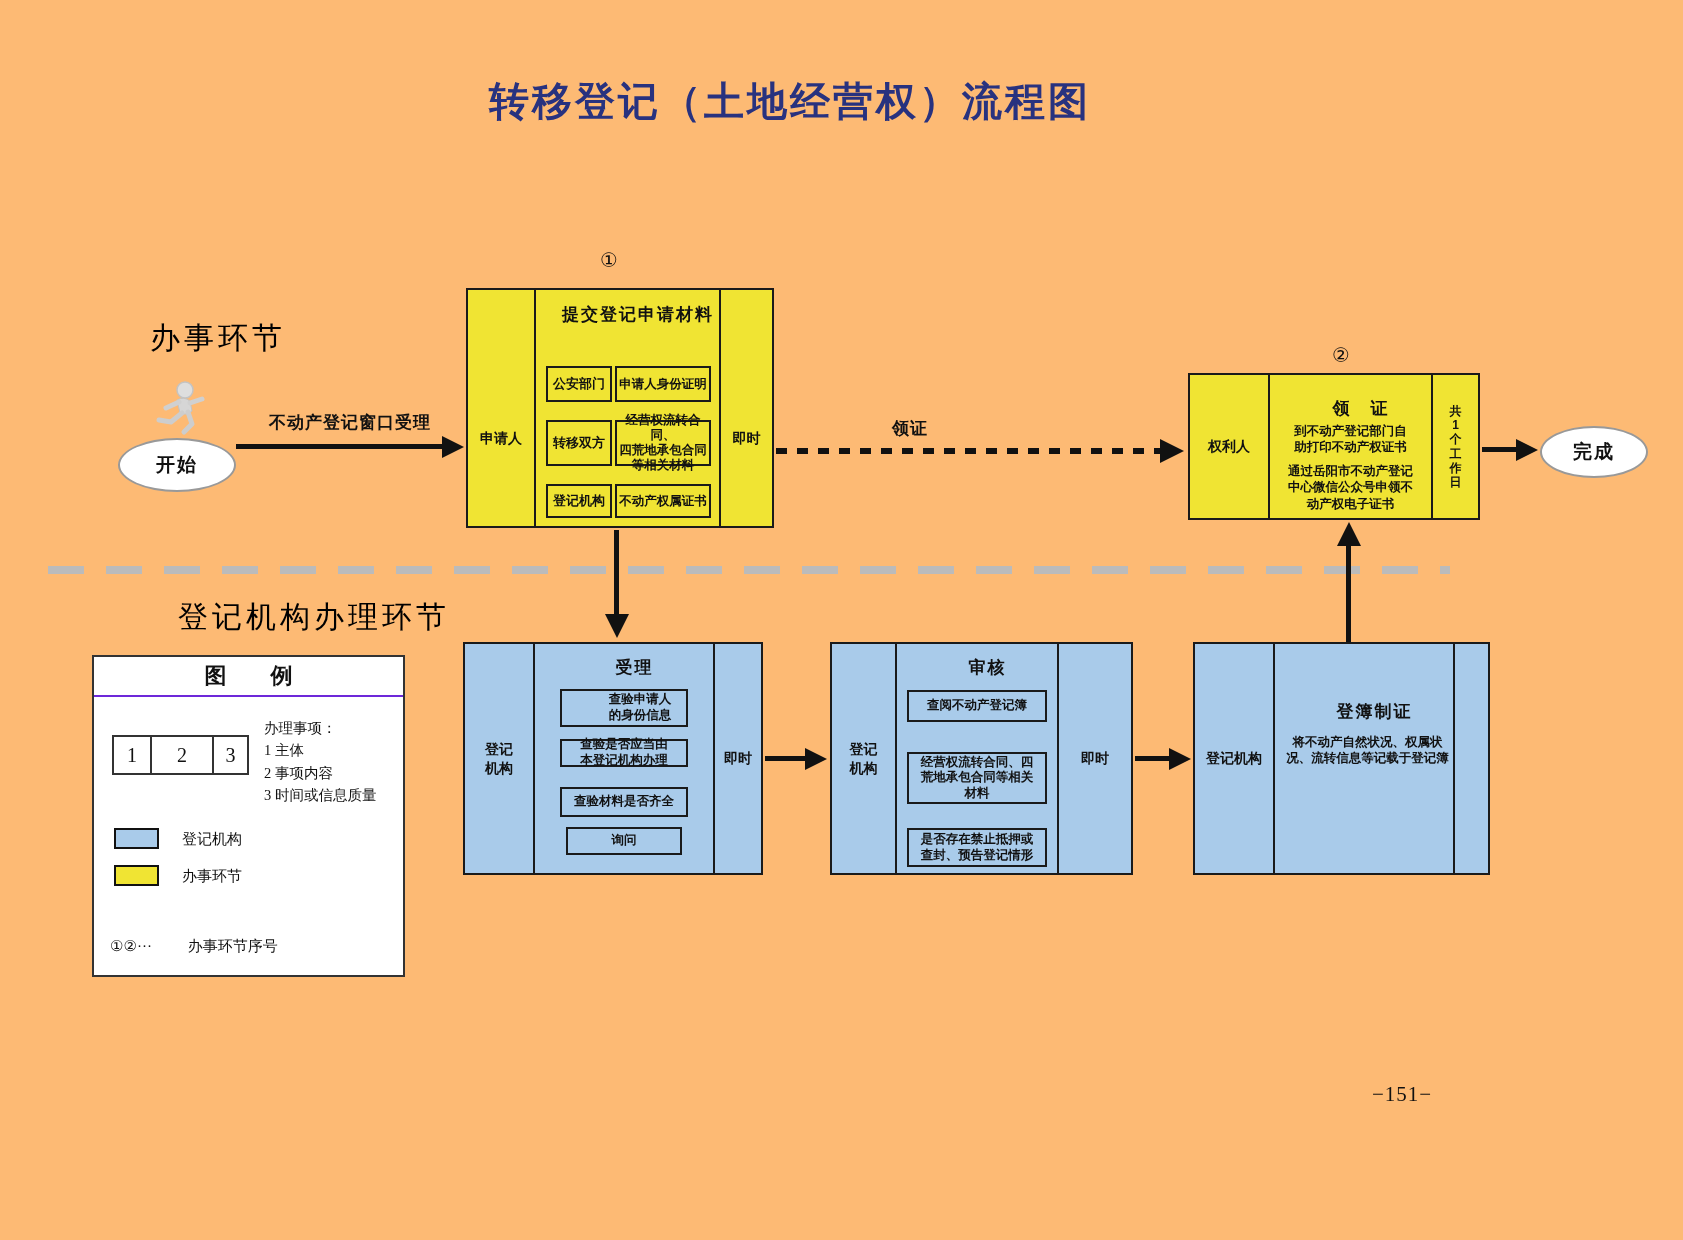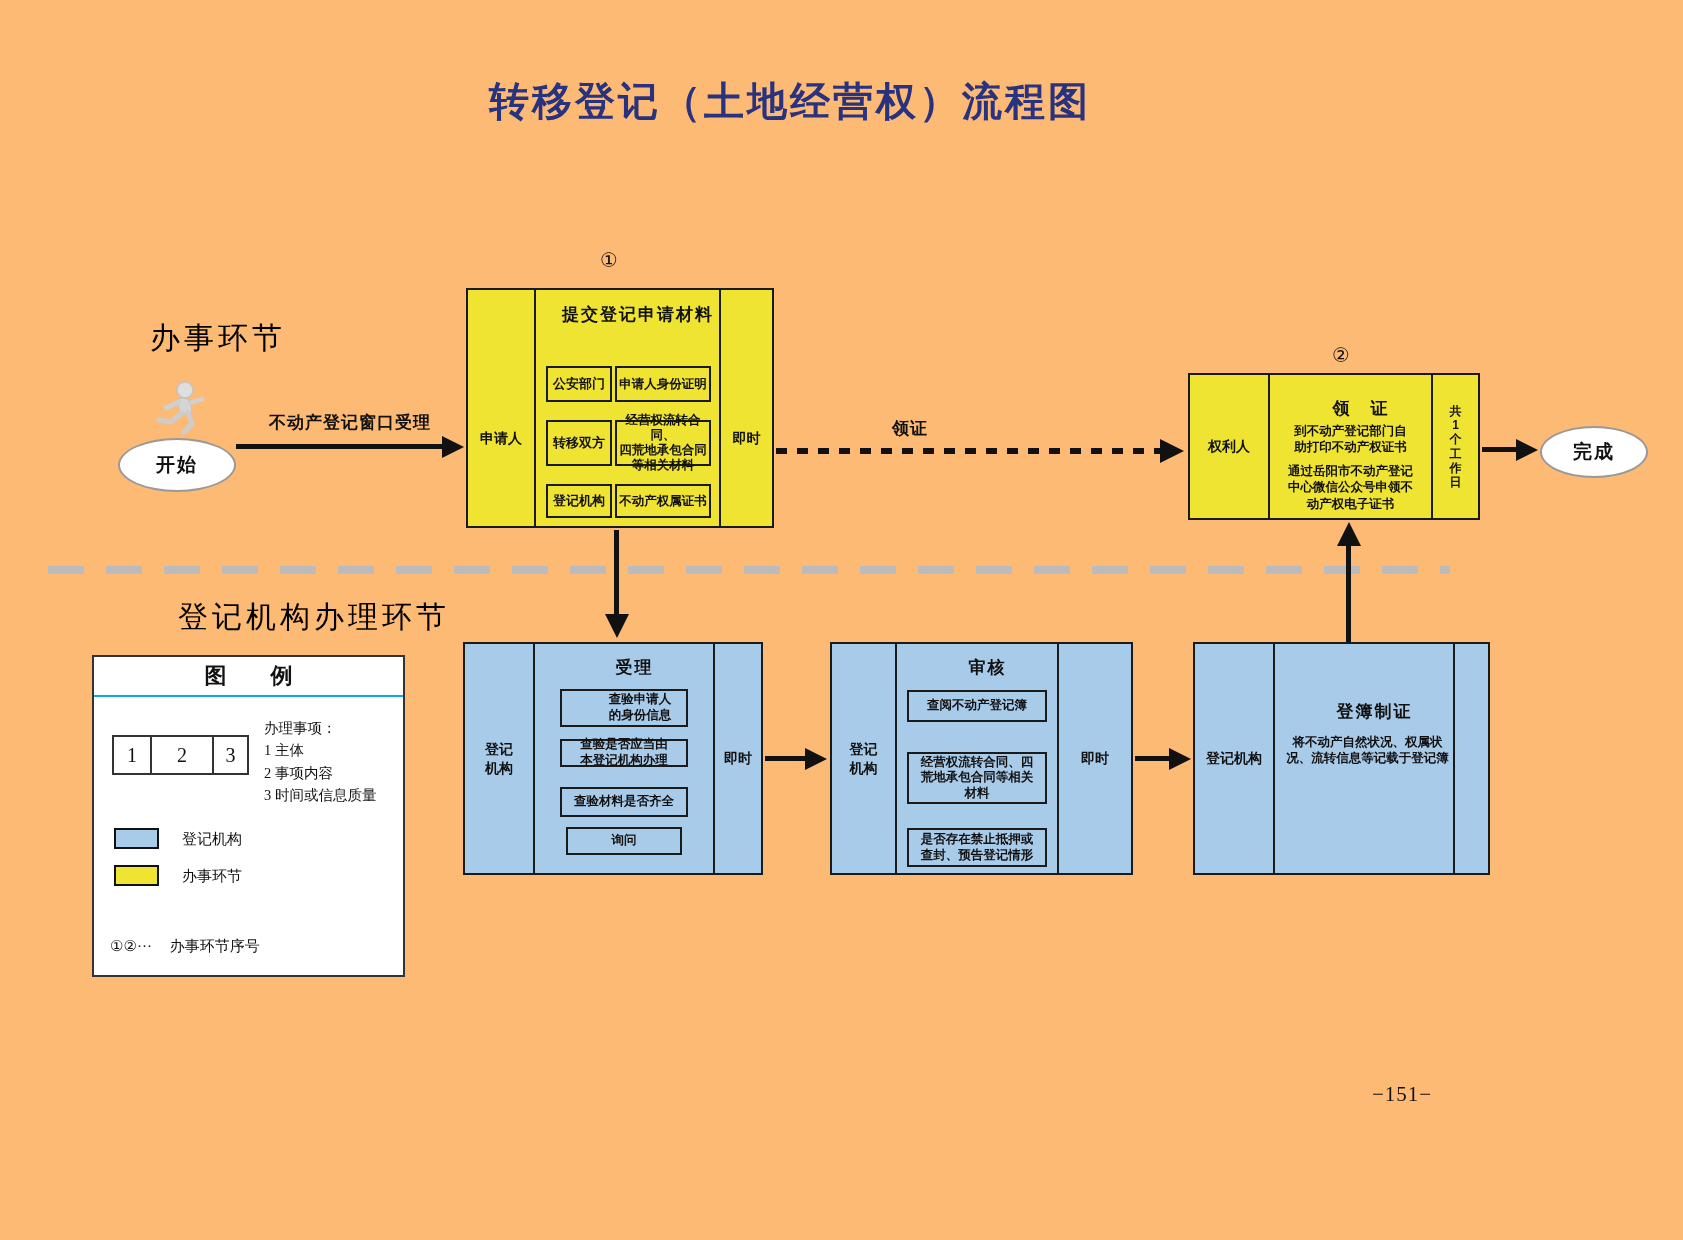--- a/index.html
+++ b/index.html
@@ -58,33 +58,33 @@
   .arrow-label{position:absolute;text-align:center;font-size:17px;font-weight:bold;letter-spacing:1px;}
 
   .seq-mark{position:absolute;font-size:20px;color:#111;}
 
   
   .separator{position:absolute;height:8px;
     background:repeating-linear-gradient(90deg,#bbb 0 36px,transparent 36px 58px);}
 
   
   .legend{position:absolute;border:2px solid #333;background:#fff;box-sizing:border-box;}
-  .legend-header{position:absolute;left:0;right:0;top:0;height:40px;border-bottom:2px solid #0ea5e9;
+  .legend-header{position:absolute;left:0;right:0;top:0;height:40px;border-bottom:2px solid #6d28d9;
     display:flex;align-items:center;justify-content:center;
     font-family:"Liberation Serif","DejaVu Serif",serif;font-size:22px;font-weight:bold;box-sizing:border-box;}
   .legend-cells{position:absolute;left:18px;top:78px;display:flex;height:40px;}
   .legend-cell{border:2px solid #333;margin-left:-2px;display:flex;align-items:center;justify-content:center;
     font-family:"Liberation Serif","DejaVu Serif",serif;font-size:20px;box-sizing:border-box;}
   .legend-cell:first-child{margin-left:0;}
   .legend-notes{position:absolute;left:170px;top:60px;
     font-family:"Liberation Serif","DejaVu Serif",serif;font-size:14.5px;line-height:1.55;}
   .swatch{position:absolute;left:20px;width:45px;height:21px;border:2.5px solid #111;box-sizing:border-box;}
   .swatch-label{position:absolute;left:88px;font-family:"Liberation Serif","DejaVu Serif",serif;font-size:15px;}
   .legend-seq{position:absolute;left:16px;font-family:"Liberation Serif","DejaVu Serif",serif;font-size:15px;}
-  .legend-seq .lbl{margin-left:14px;}
+  .legend-seq .lbl{margin-left:32px;}
 
   .page-number{position:absolute;font-family:Liberation Serif, serif;
     font-size:21px;letter-spacing:1px;}
 </style>
 </head>
 <body>
 
 <div class="page">
 
   <div class="abs main-title" style="color:#28327F;">转移登记（土地经营权）流程图</div>

